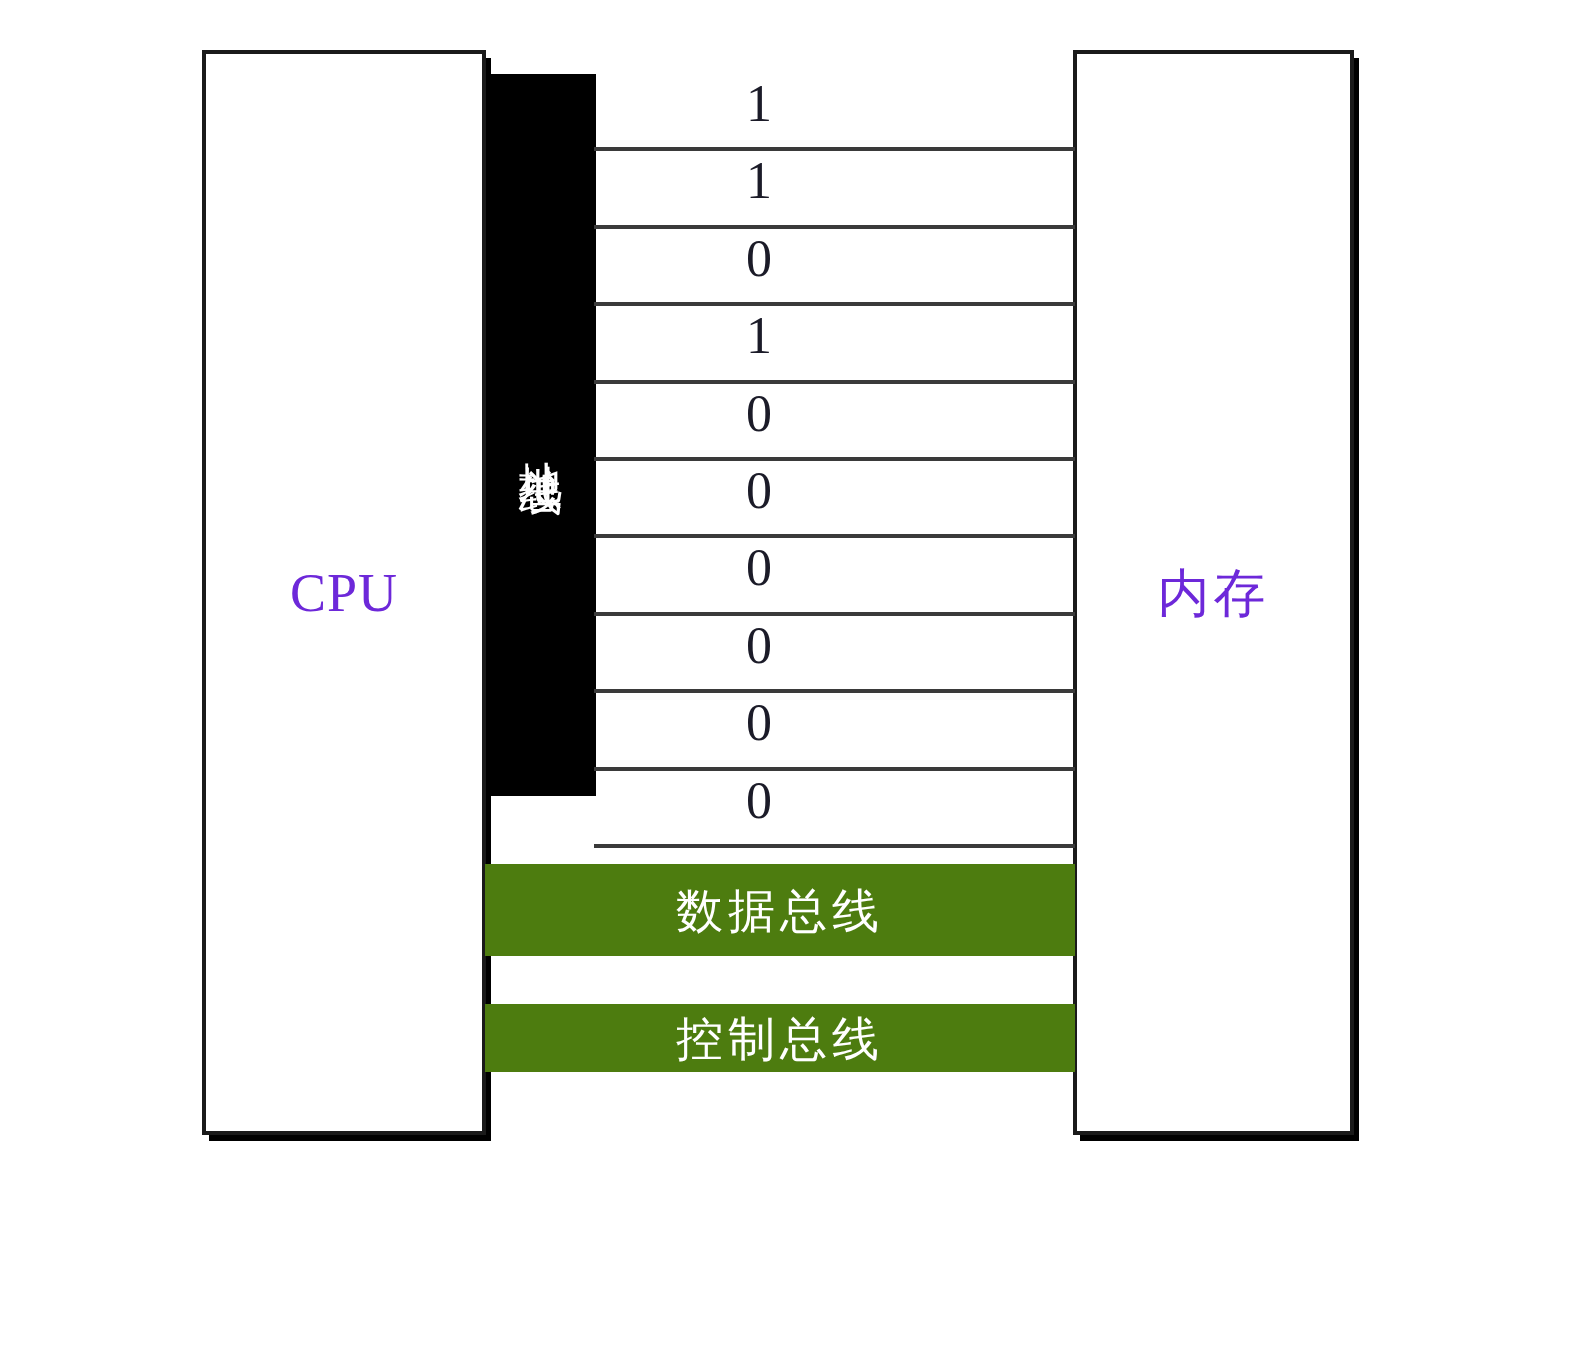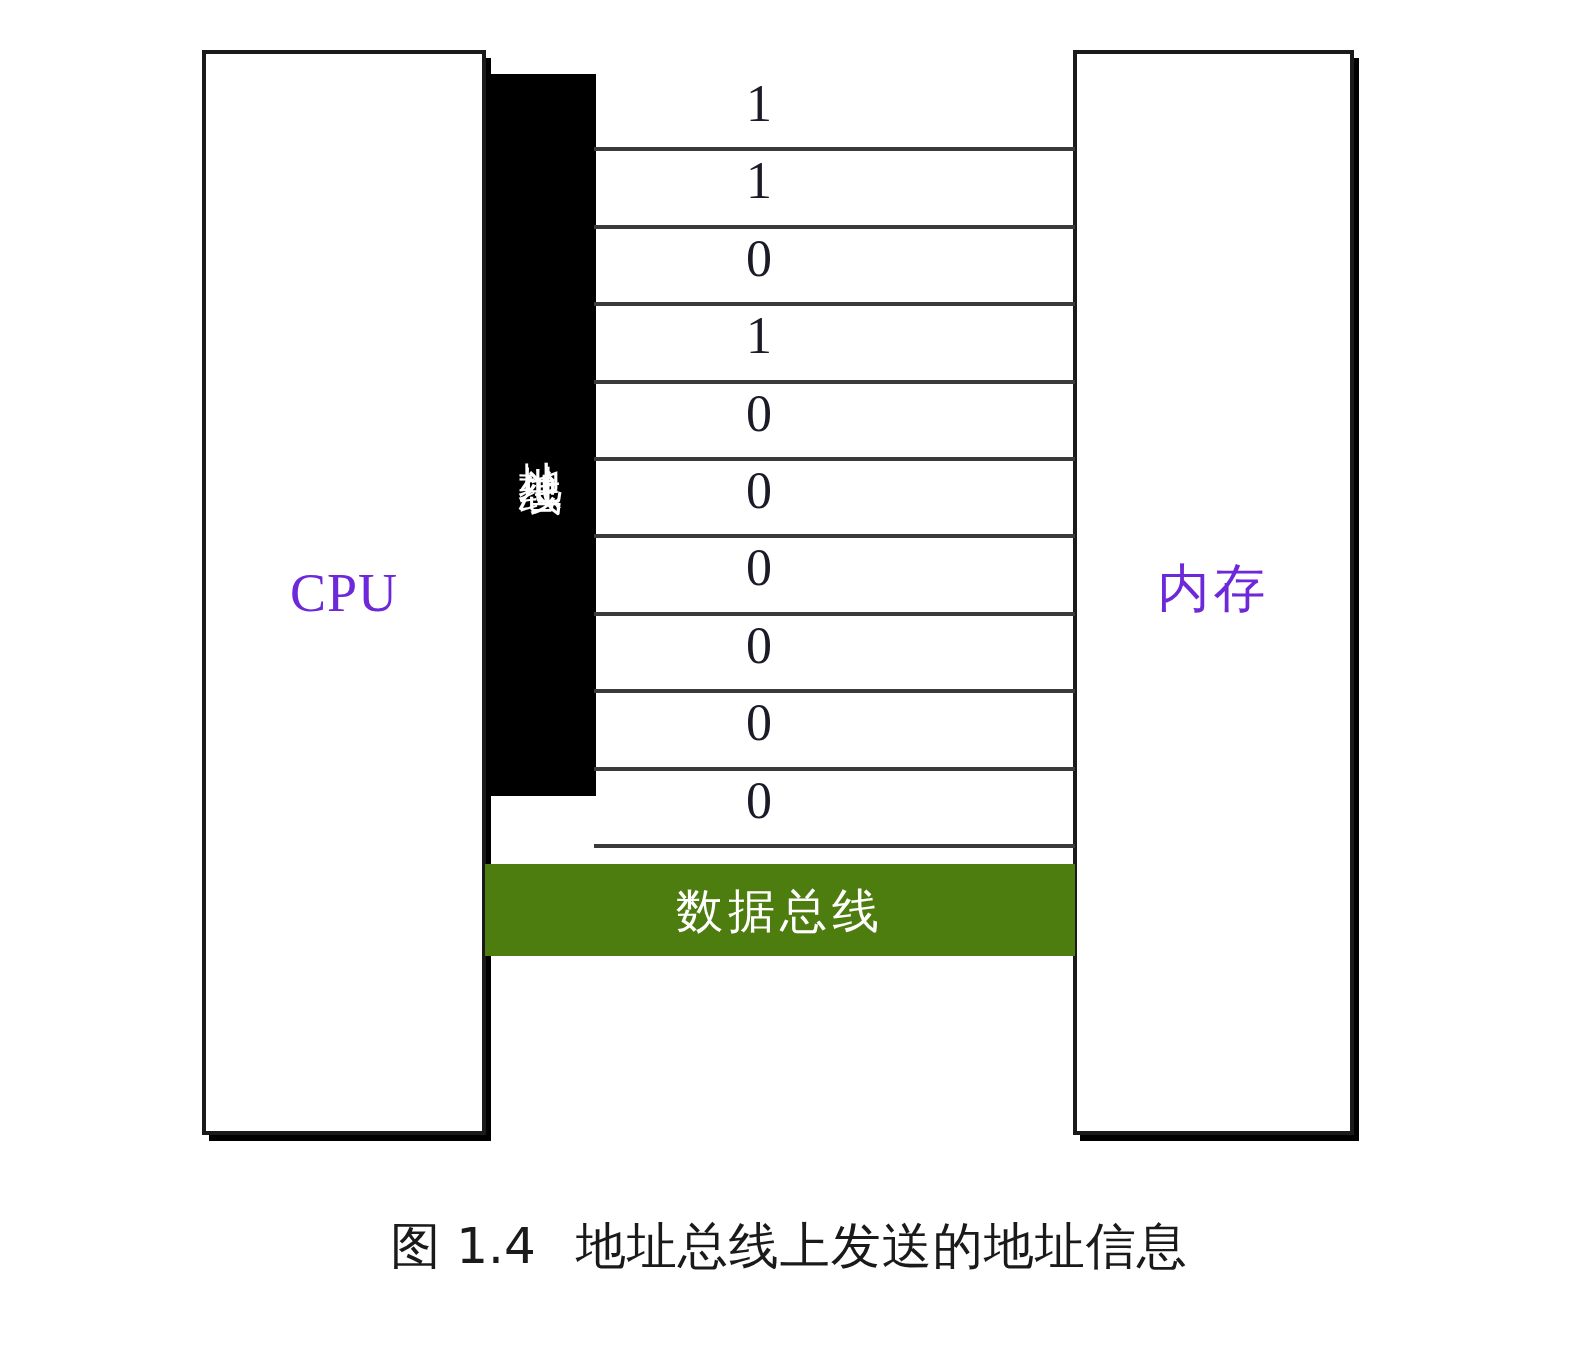--- a/index.html
+++ b/index.html
@@ -35,21 +35,21 @@
   }
   .unit-label {
     font-family: "Liberation Serif", "DejaVu Serif", serif;
     font-size: 54px;
     color: #6d28d9;
     letter-spacing: 1px;
     line-height: 1;
     user-select: none;
   }
   .unit-label.cjk {
-    font-family: Liberation Mono, monospace;
+    font-family: Liberation Sans, sans-serif;
     font-size: 52px;
     letter-spacing: 4px;
   }
 
   #cpu-box  { left: 202px; top: 50px;  width: 284px; height: 1085px; }
   #mem-box  { left: 1073px; top: 50px; width: 281px; height: 1085px; }
 
   
   #address-bus-bar {
     position: absolute;
@@ -186,18 +186,18 @@
       </div>
       <div class="addr-row" style="top: 696.6px;">
         <span class="addr-bit">0</span>
       </div>
     </div>
 
   <div class="bus-bar" id="data-bus-bar">
     <span class="bus-bar-label">数据总线</span>
   </div>
 
-
-  <div id="caption">
-    <span class="cap-num">图 1.4</span><span class="cap-gap"></span><span>地址总线上发送的地址信息</span>
-  </div>
+  <div class="bus-bar" id="control-bus-bar">
+    <span class="bus-bar-label">控制总线</span>
+  </div>
+
 
 </div>
 
 </body></html>

